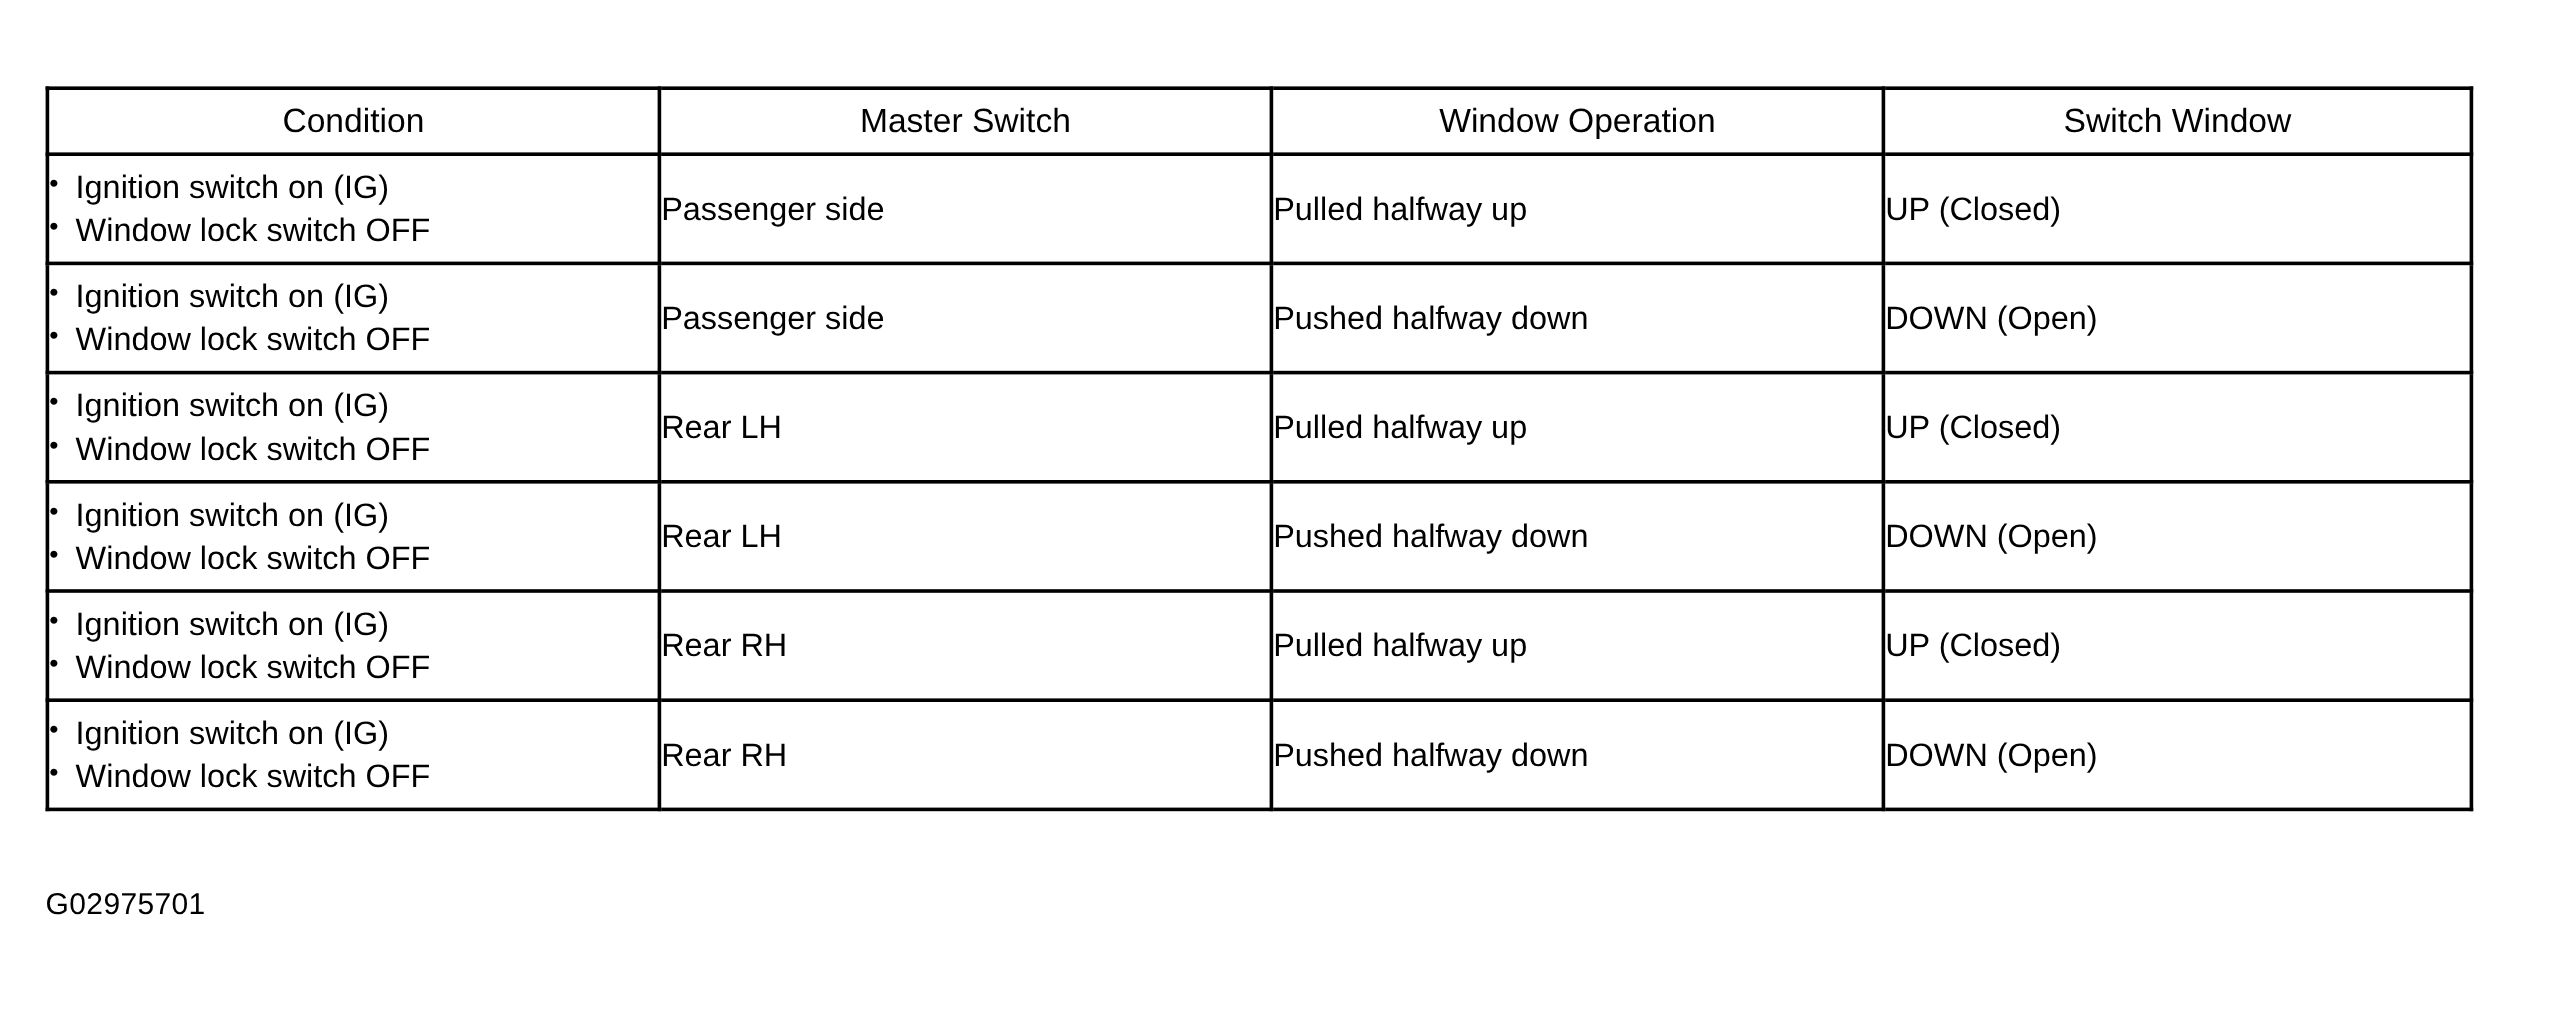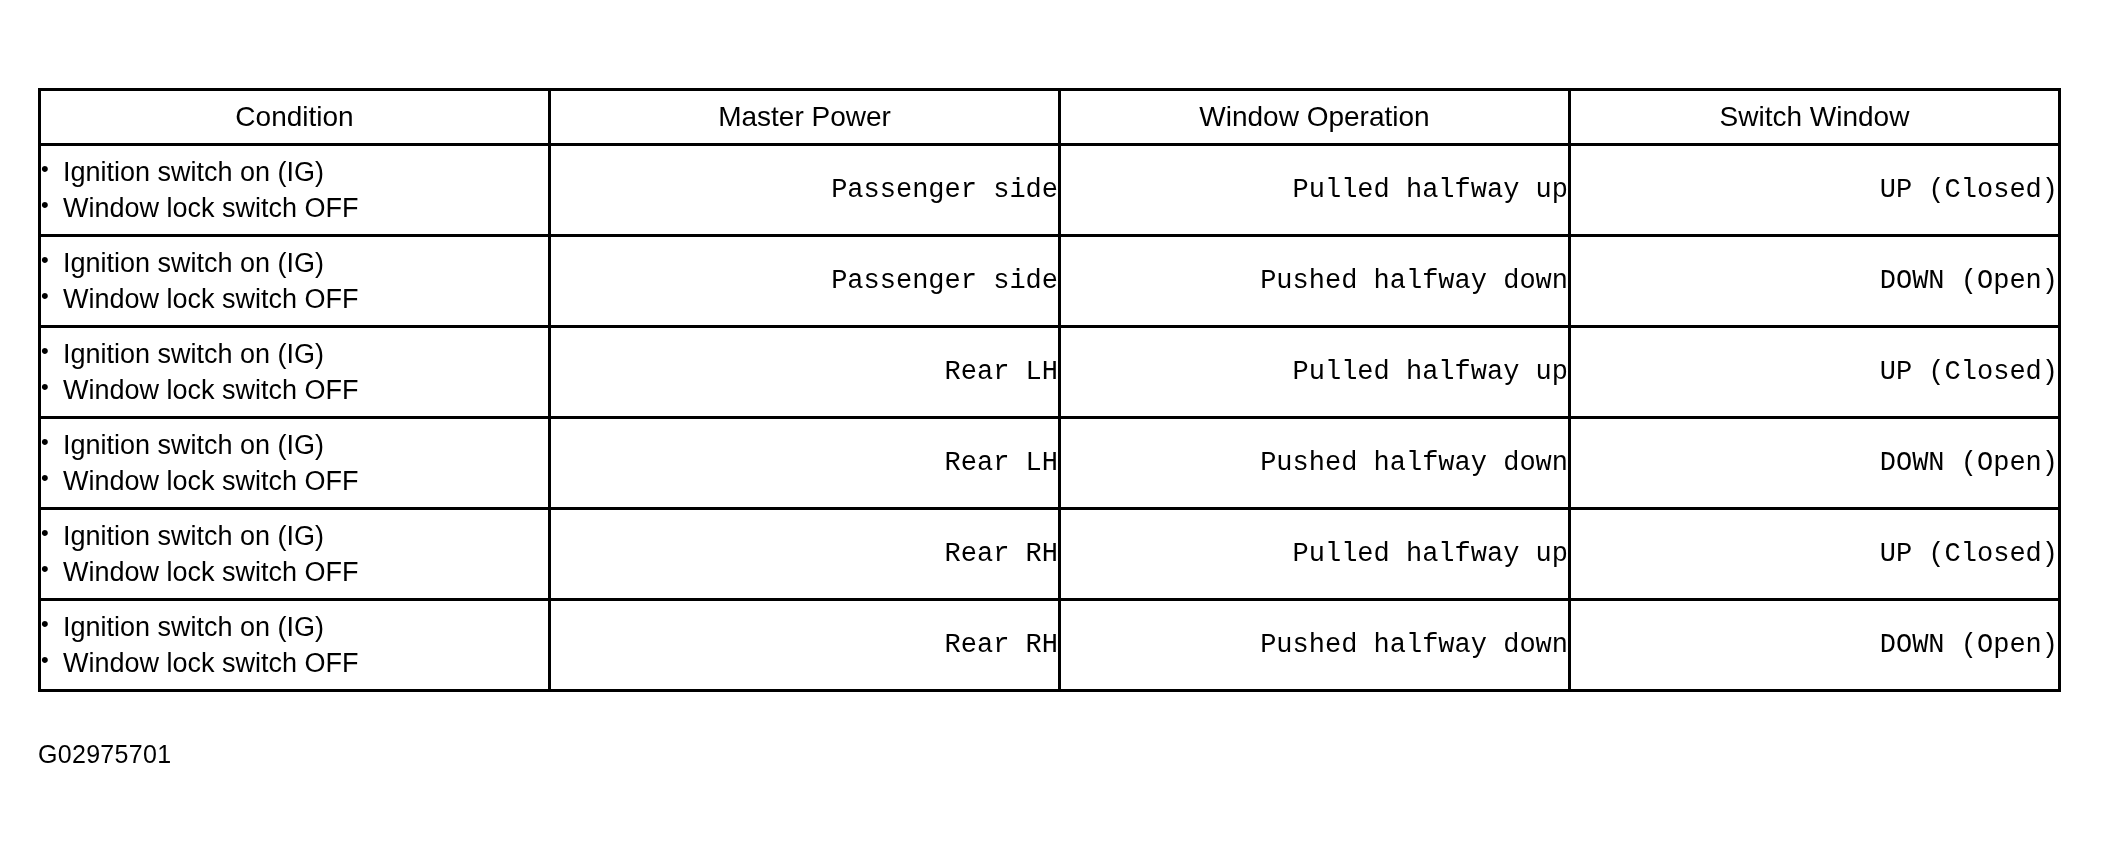--- a/index.html
+++ b/index.html
@@ -11,21 +11,21 @@
     width: 2124px;
     height: 847px;
     font-family: "Liberation Sans", sans-serif;
     color: #000000;
     position: relative;
     overflow: hidden;
   }
   .page {
     position: absolute;
     left: 38px;
-    top: 88px;
+    top: 72px;
     width: 2050px;
   }
   table.spec-table {
     border-collapse: collapse;
     table-layout: fixed;
     width: 2020px;
     border: 3px solid #000000;
   }
   table.spec-table col.c1 { width: 510px; }
   table.spec-table col.c2 { width: 510px; }
@@ -40,23 +40,22 @@
     font-weight: normal;
     font-size: 27px;
     line-height: 1.35;
   }
   table.spec-table thead th {
     text-align: center;
     height: 52px;
     font-size: 28px;
   }
   .cell-center {
-    text-align: right;
+    text-align: left;
     padding: 10px 8px;
-    font-family: Liberation Mono, monospace;
   }
   .cond-cell {
     padding: 12px 10px 14px 18px;
     text-align: left;
   }
   .cond-line {
     display: block;
     white-space: nowrap;
     position: relative;
     padding-left: 22px;
@@ -89,21 +88,21 @@
   <table class="spec-table">
     <colgroup>
       <col class="c1">
         <col class="c2">
         <col class="c3">
         <col class="c4">
     </colgroup>
     <thead>
       <tr>
         <th>Condition</th>
-        <th>Master Power</th>
+        <th>Master Switch</th>
         <th>Window Operation</th>
         <th>Switch Window</th>
       </tr>
     </thead>
     <tbody>
       <tr class="data-row">
         <td class="cond-cell">
           <span class="cond-line"><span class="bullet">•</span><span>Ignition switch on (IG)</span></span>
           <span class="cond-line"><span class="bullet">•</span><span>Window lock switch OFF</span></span>
         </td>

